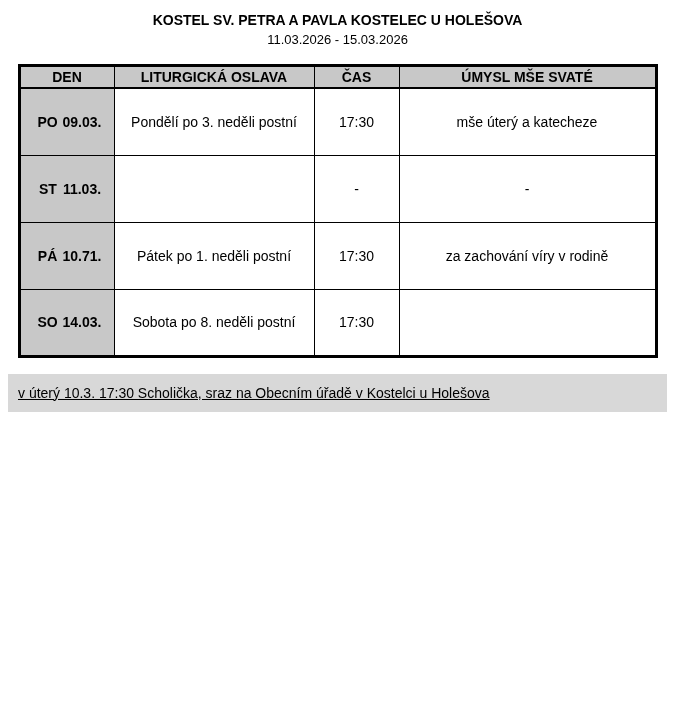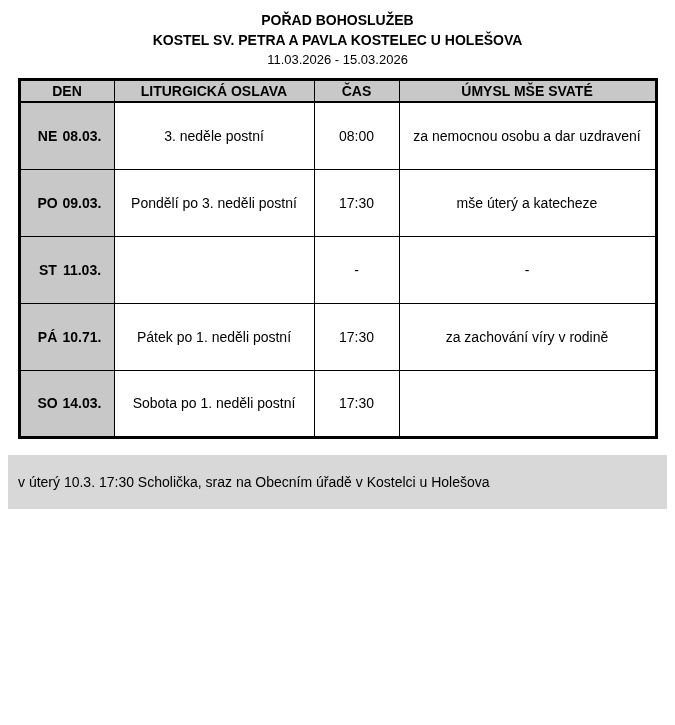--- a/index.html
+++ b/index.html
@@ -24,21 +24,21 @@
   .title-main, .title-sub {
     font-size: 14px;
     font-weight: bold;
   }
   .title-dates {
     font-size: 13px;
     font-weight: normal;
   }
   table.schedule {
     border-collapse: collapse;
-    margin: 8px auto 0 auto;
+    margin: 14px auto 0 auto;
     width: 637px;
     border: 3px solid #000;
     table-layout: fixed;
     padding-left: 10px;
   }
   table.schedule th {
     background: #c8c8c8;
     border: 1px solid #000;
     border-bottom: 2px solid #000;
     font-size: 14px;
@@ -65,34 +65,34 @@
     text-align: left;
     padding-left: 8px;
   }
   td.den-cell .day {
     display: inline-block;
     width: 30px;
   }
   .footer-note {
     margin: 16px 8px 0 8px;
     background: #d8d8d8;
-    height: 54px;
+    height: 38px;
     display: flex;
     align-items: center;
     padding: 0 10px;
     font-size: 14px;
+    text-decoration: underline;
   }
 </style>
 </head>
 <body>
 
 <div class="page">
 
   <div class="titles">
-    <div class="title-main">POŘAD BOHOSLUŽEB</div>
     <div class="title-sub">KOSTEL SV. PETRA A PAVLA KOSTELEC U HOLEŠOVA</div>
     <div class="title-dates">11.03.2026 - 15.03.2026</div>
   </div>
 
   <table class="schedule">
     <colgroup>
       <col class="c-den">
         <col class="c-osl">
         <col class="c-cas">
         <col class="c-umy">
@@ -100,46 +100,40 @@
     <thead>
       <tr>
         <th>DEN</th>
         <th>LITURGICKÁ OSLAVA</th>
         <th>ČAS</th>
         <th>ÚMYSL MŠE SVATÉ</th>
       </tr>
     </thead>
     <tbody>
       <tr>
-        <td class="den-cell"><span class="day">NE</span><span>08.03.</span></td>
-        <td>3. neděle postní</td>
-        <td>08:00</td>
-        <td>za nemocnou osobu a dar uzdravení</td>
-      </tr>
-      <tr>
         <td class="den-cell"><span class="day">PO</span><span>09.03.</span></td>
         <td>Pondělí po 3. neděli postní</td>
         <td>17:30</td>
         <td>mše úterý a katecheze</td>
       </tr>
       <tr>
         <td class="den-cell"><span class="day">ST</span><span>11.03.</span></td>
         <td></td>
         <td>-</td>
         <td>-</td>
       </tr>
       <tr>
         <td class="den-cell"><span class="day">PÁ</span><span>10.71.</span></td>
         <td>Pátek po 1. neděli postní</td>
         <td>17:30</td>
         <td>za zachování víry v rodině</td>
       </tr>
       <tr>
         <td class="den-cell"><span class="day">SO</span><span>14.03.</span></td>
-        <td>Sobota po 1. neděli postní</td>
+        <td>Sobota po 8. neděli postní</td>
         <td>17:30</td>
         <td></td>
       </tr>
     </tbody>
   </table>
 
   <div class="footer-note">
     <span>v úterý 10.3. 17:30 Scholička, sraz na Obecním úřadě v Kostelci u Holešova</span>
   </div>
 

